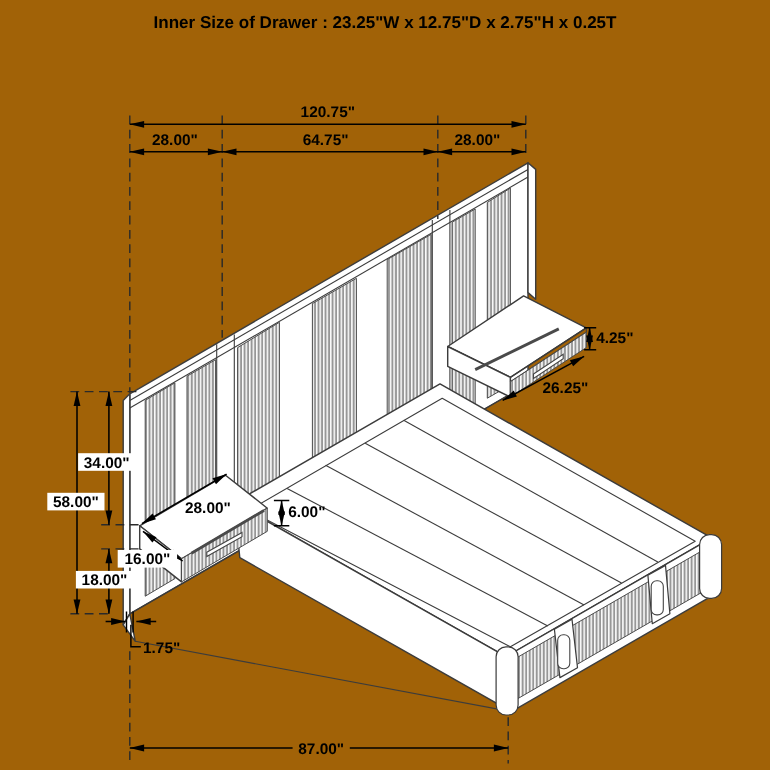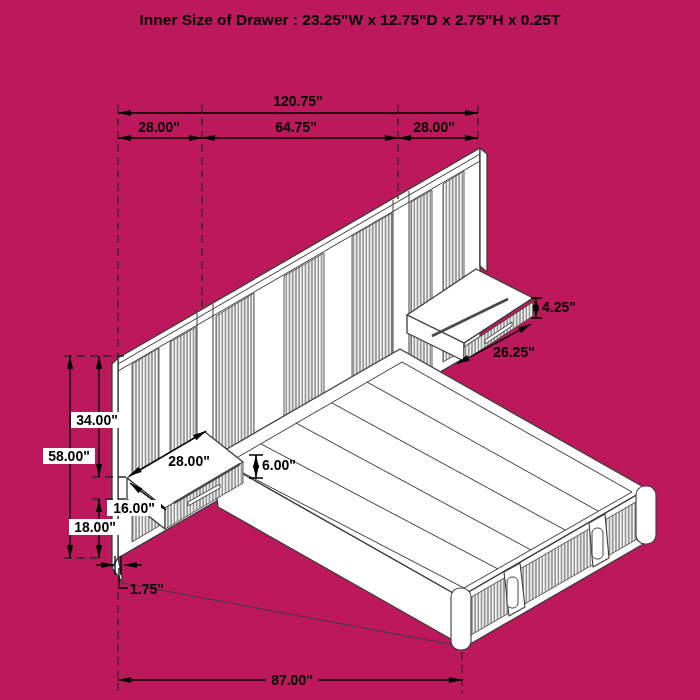--- a/index.html
+++ b/index.html
@@ -1,16 +1,16 @@
 <!DOCTYPE html>
 <html><head>
 <meta charset="utf-8">
 <style>
   html,body{margin:0;padding:0;background:#ffffff;}
-  #stage{position:relative;width:700px;height:700px;background:#be185d;overflow:hidden;
+  #stage{position:relative;width:700px;height:700px;background:#a16207;overflow:hidden;
          font-family:"Liberation Sans",sans-serif;}
   svg{position:absolute;left:0;top:0;}
   .outline{fill:#ffffff;stroke:#3c3c3c;stroke-width:1.3;stroke-linejoin:round;}
   .thin{fill:none;stroke:#3c3c3c;stroke-width:1;stroke-linejoin:round;}
   .panel{fill:url(#ribs);stroke:#4a4a4a;stroke-width:0.9;}
   .whiteq{fill:#ffffff;stroke:#3c3c3c;stroke-width:1.1;stroke-linejoin:round;}
   .slot{fill:#ffffff;stroke:#444;stroke-width:1;}
   .groove{stroke:#4a4a4a;stroke-width:2.6;fill:none;}
   .dim{stroke:#000;stroke-width:1.4;fill:none;marker-start:url(#arr);marker-end:url(#arr);}
   .dimS{stroke:#000;stroke-width:1.4;fill:none;marker-start:url(#arr);}

